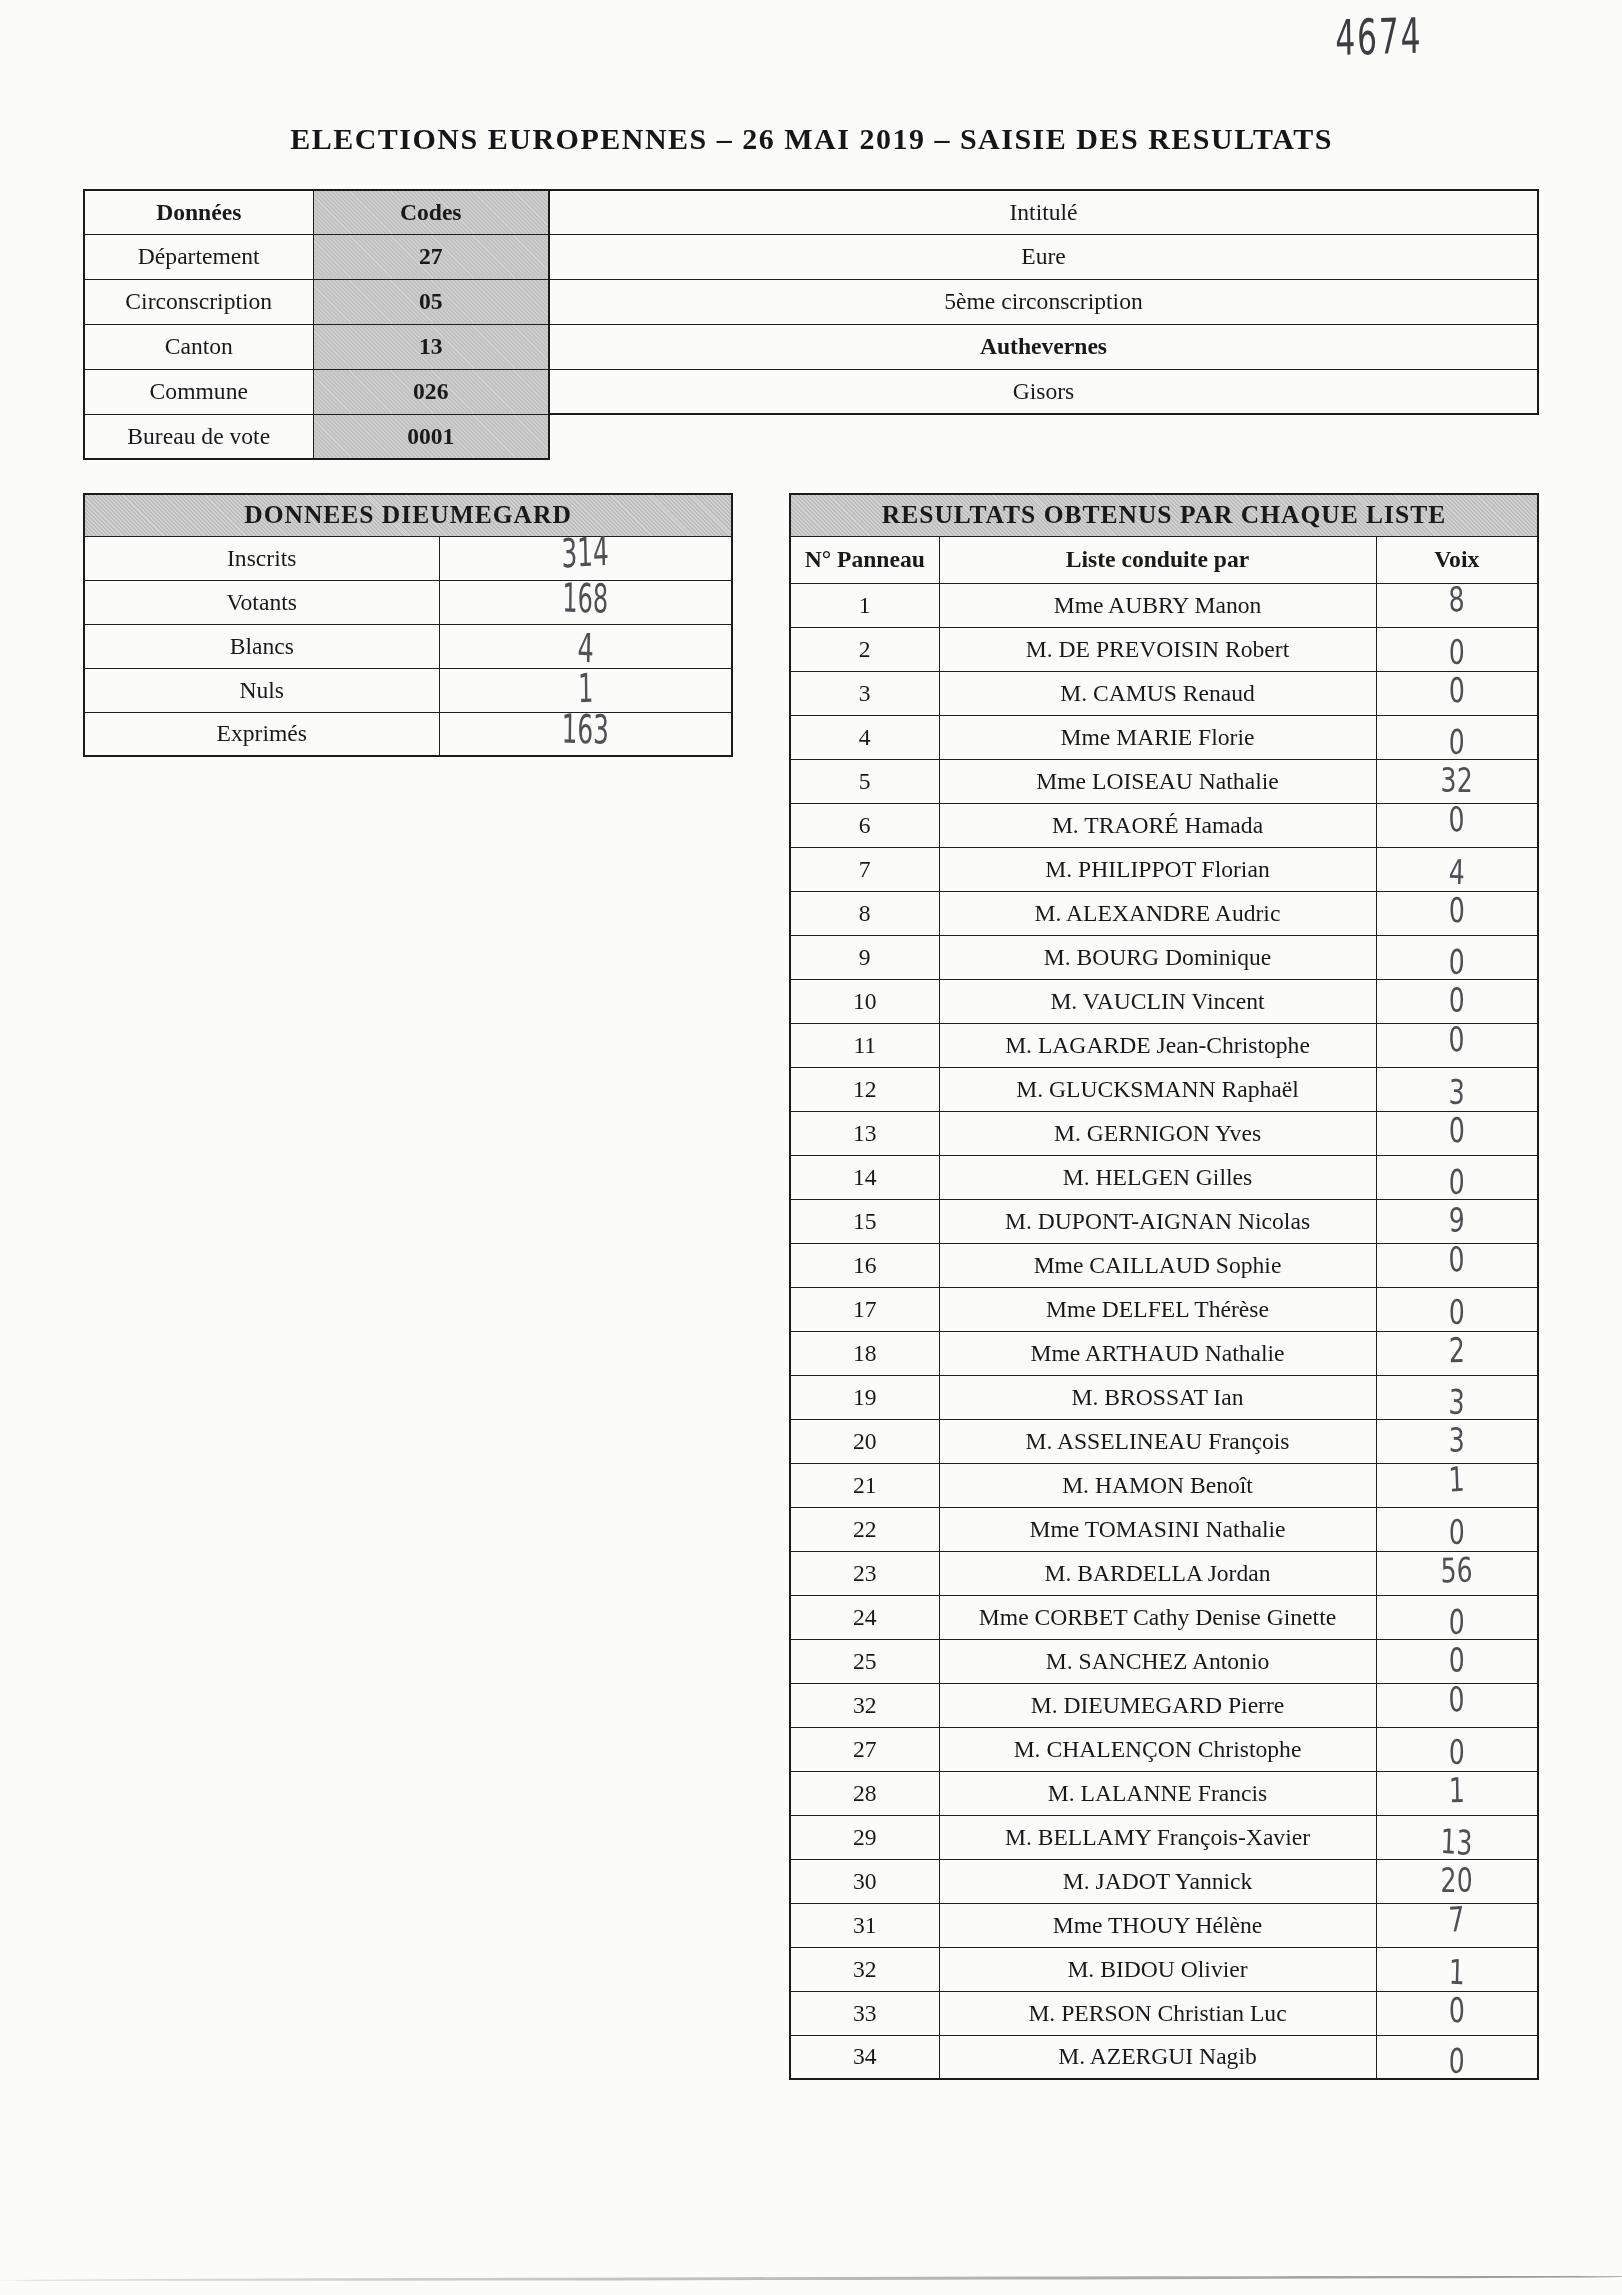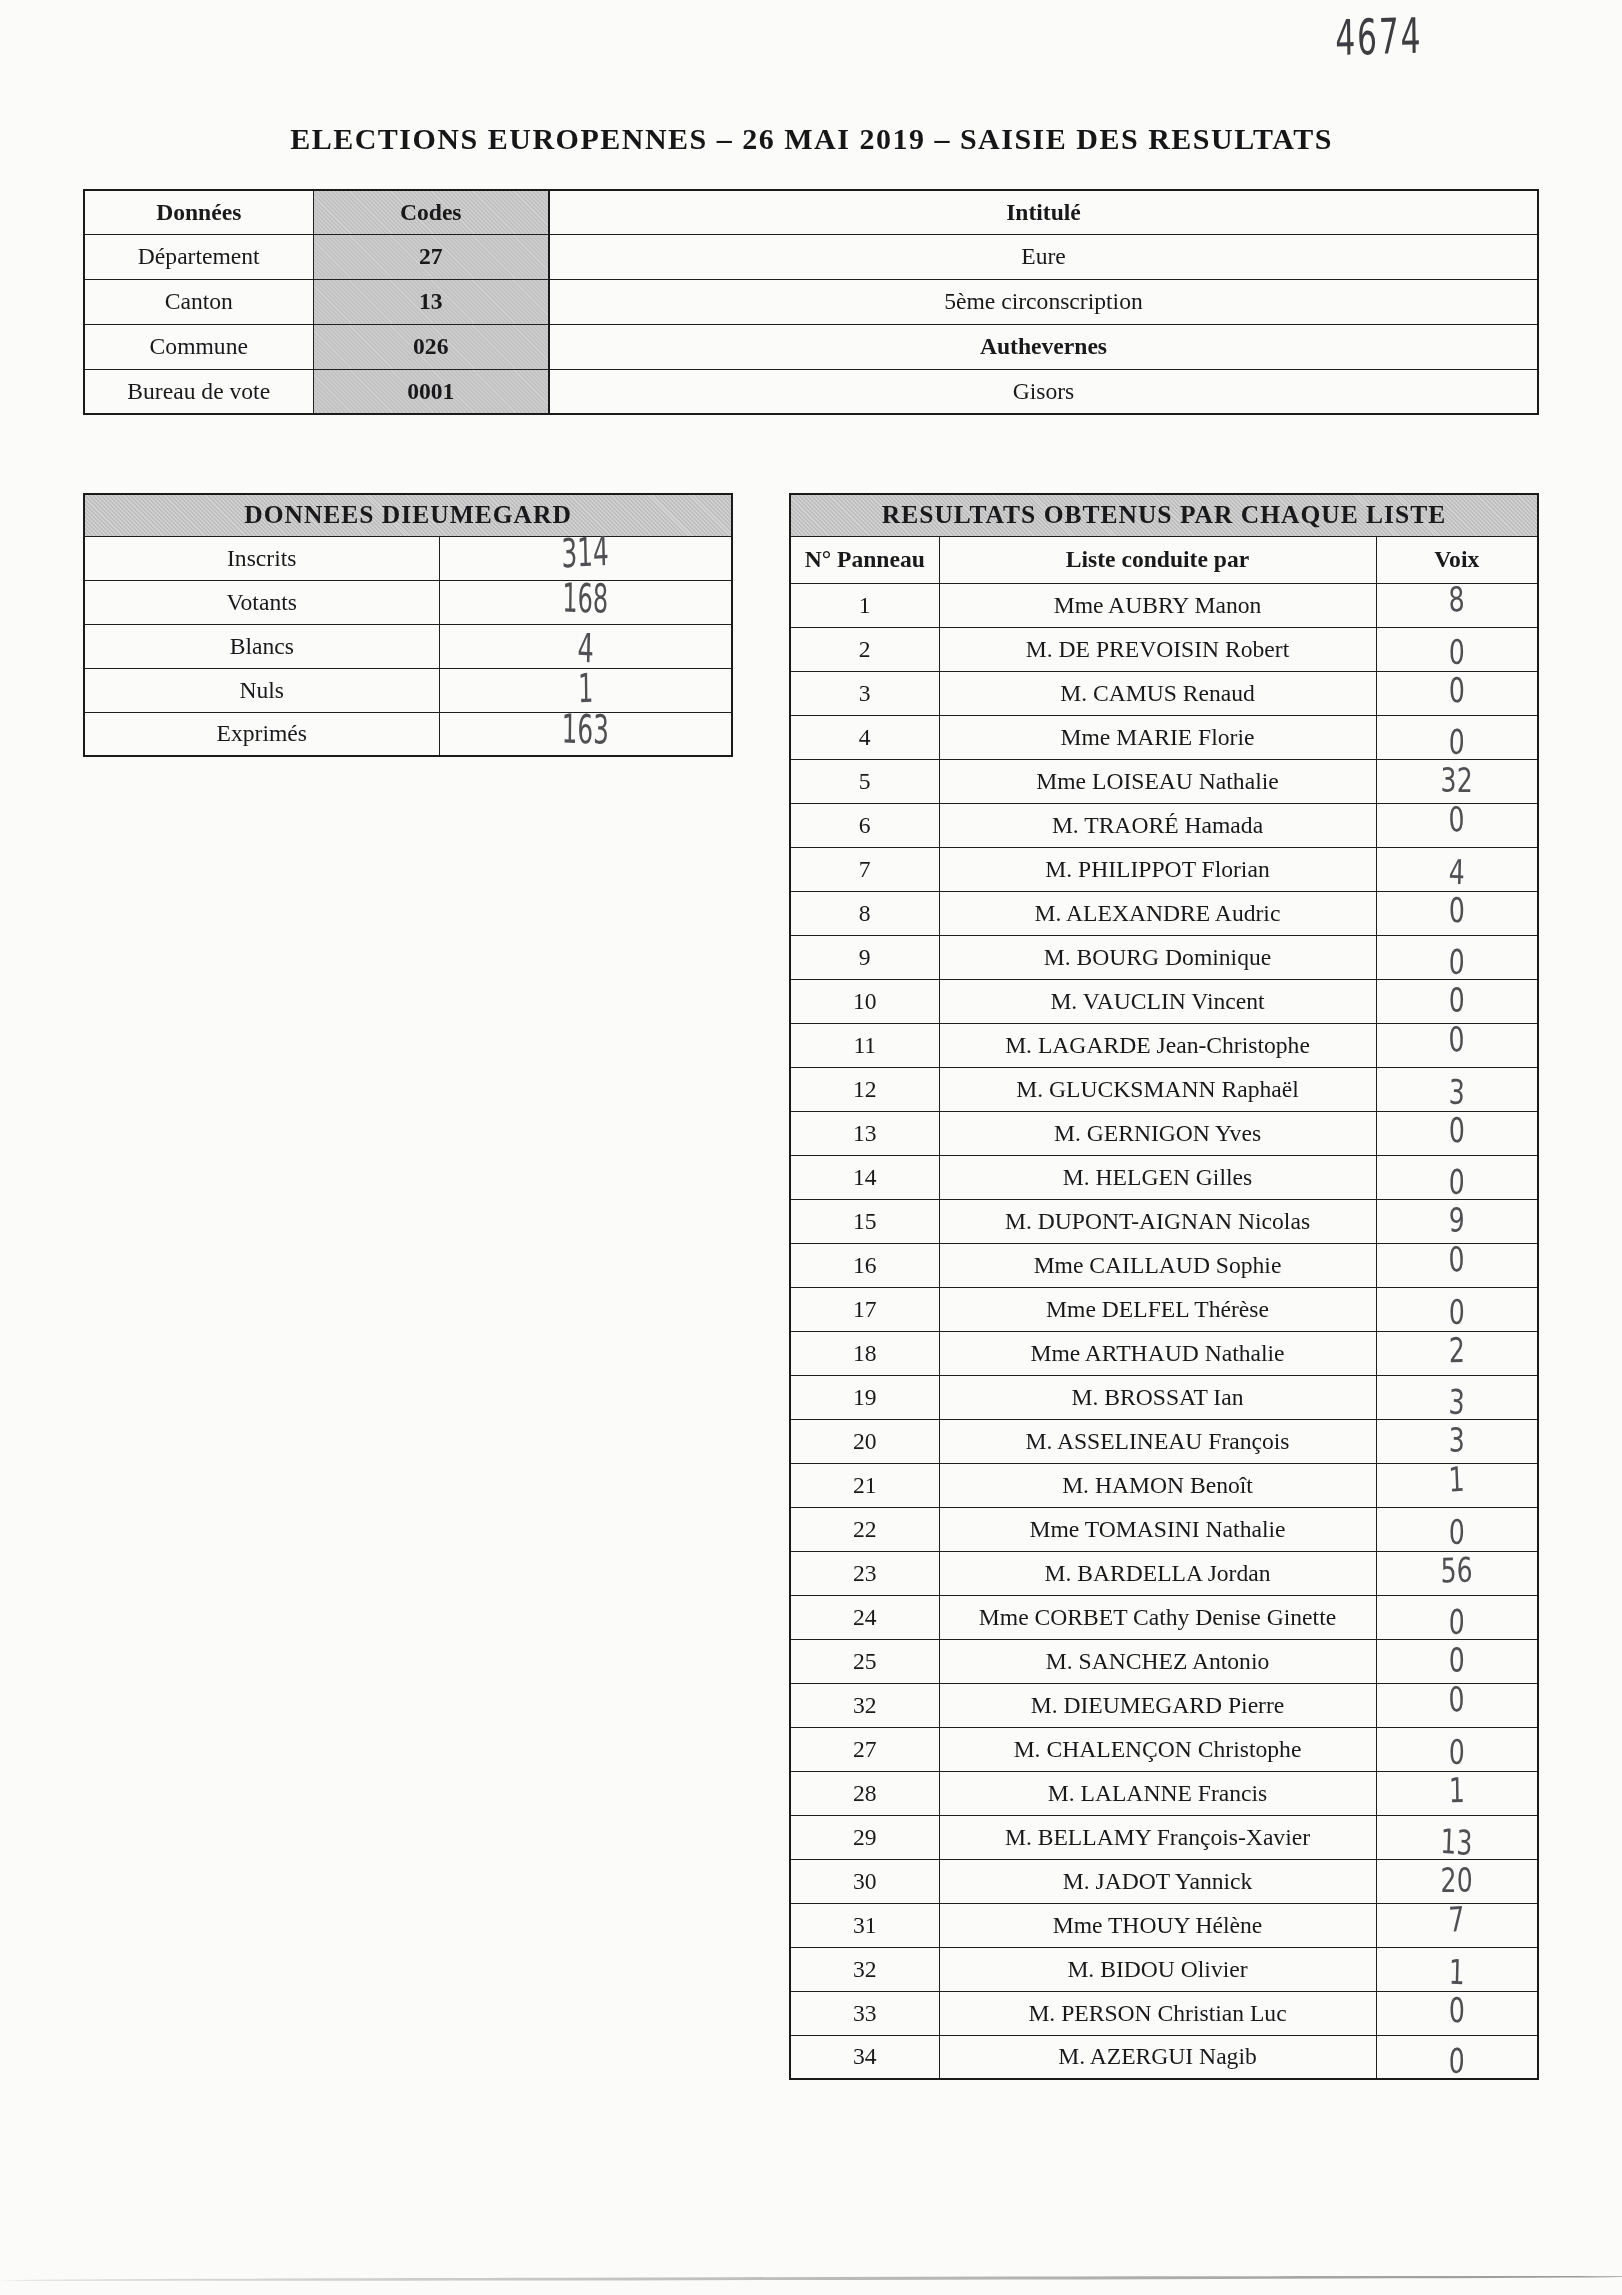--- a/index.html
+++ b/index.html
@@ -37,21 +37,21 @@
   
   .id-tbl{left:83px;top:189px;width:465px;}
   .id-tbl tr{height:45px;margin-left:44px;}
   .id-tbl tr.hdr{height:44px;}
   .id-tbl tr.hdr td{font-weight:bold;}
 
   
   .intitule-tbl{left:548px;top:189px;width:989px;}
   .intitule-tbl tr{height:45px;}
   .intitule-tbl tr.hdr{height:44px;}
-  .intitule-tbl tr.hdr td{font-weight:bold;}
+  .intitule-tbl tr.hdr td{font-weight:normal;}
 
   
   .elec-tbl{left:83px;top:493px;width:648px;}
   .elec-tbl tr{height:44px;}
   .elec-tbl tr.band{height:42px;}
 
   tr.band td{
     font-weight:bold;font-size:25.5px;letter-spacing:1px;
     background-color:#c6c6c6;
     background-image:repeating-linear-gradient(45deg, rgba(255,255,255,.20) 0 1.5px, rgba(0,0,0,.05) 1.5px 2.9px);
@@ -101,20 +101,24 @@
     <tbody>
         <tr class="hdr">
       <td>Données</td>
       <td class="gray">Codes</td>
     </tr>
     <tr>
       <td>Département</td>
       <td class="gray bold">27</td>
     </tr>
     <tr>
+      <td>Circonscription</td>
+      <td class="gray bold">05</td>
+    </tr>
+    <tr>
       <td>Canton</td>
       <td class="gray bold">13</td>
     </tr>
     <tr>
       <td>Commune</td>
       <td class="gray bold">026</td>
     </tr>
     <tr>
       <td>Bureau de vote</td>
       <td class="gray bold">0001</td>

